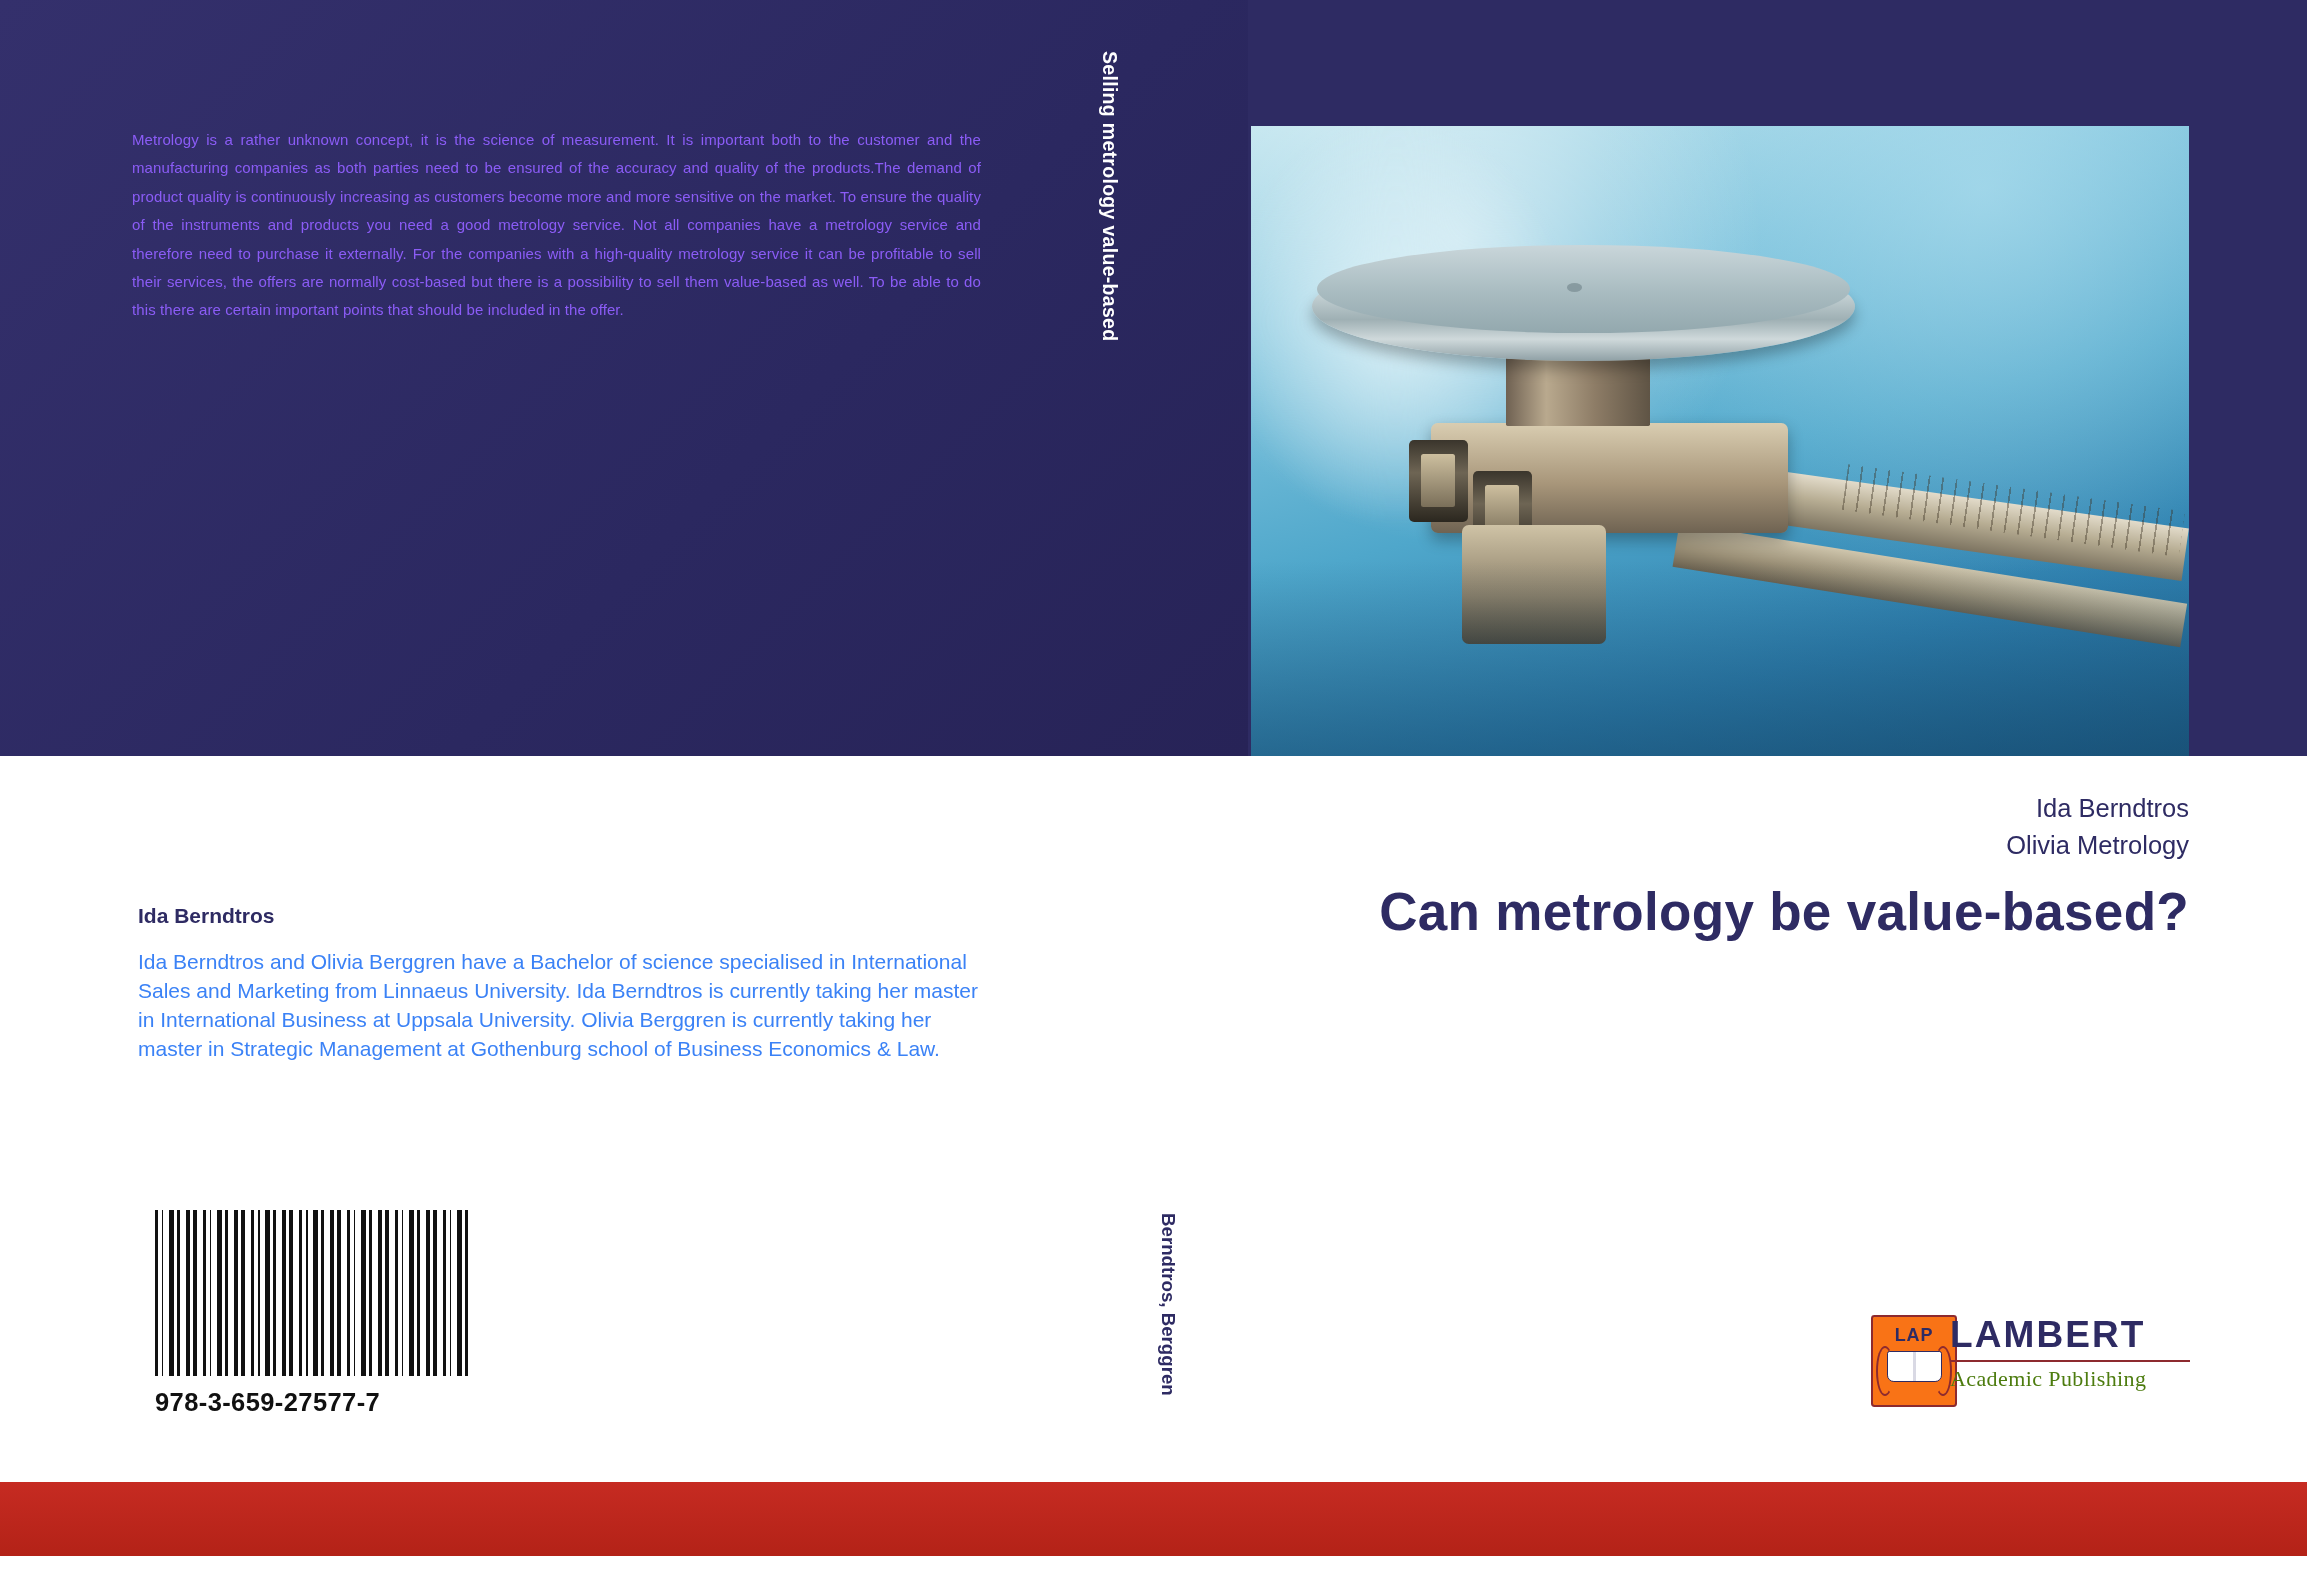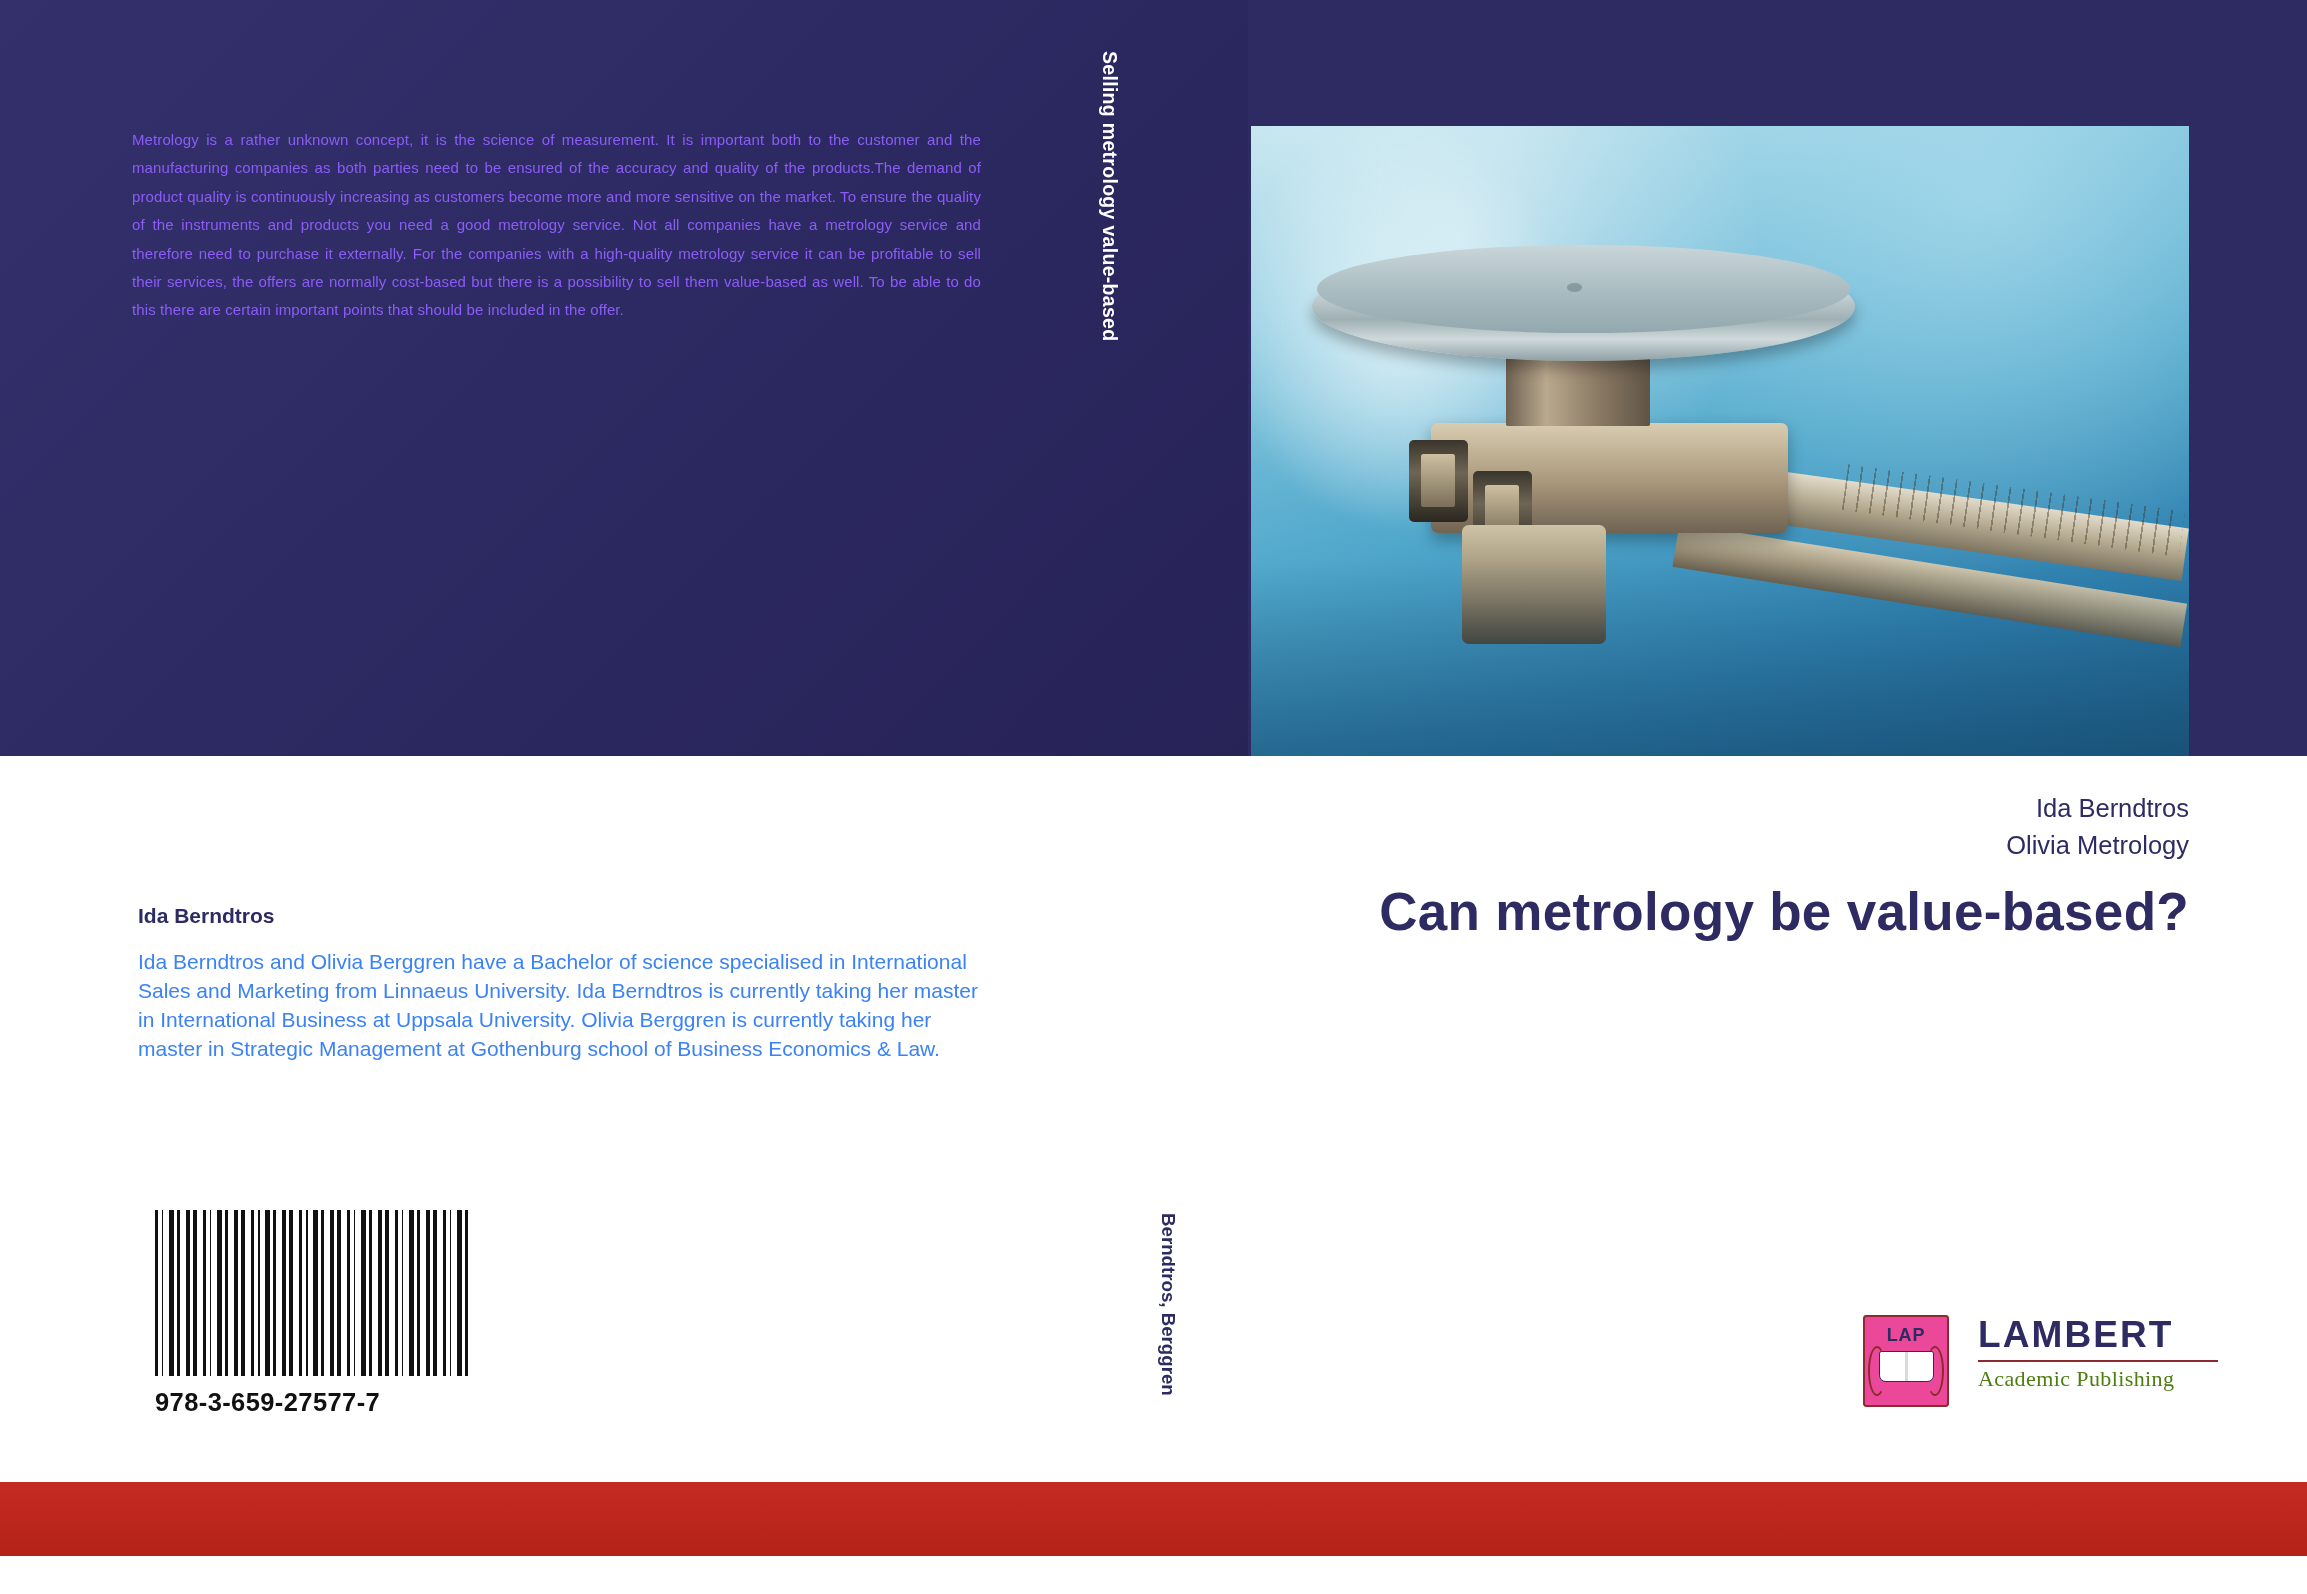--- a/index.html
+++ b/index.html
@@ -261,25 +261,25 @@
   
   .publisher {
     position: absolute;
     left: 1855px;
     top: 1312px;
     width: 335px;
     height: 95px;
   }
   .lap-badge {
     position: absolute;
-    left: 8px; top: 3.4px;
+    left: 16px; top: 3.4px;
     width: 82px; height: 88px;
     border: 2.5px solid #8d2a2f;
     border-radius: 3.4px;
-    background: #ec4899;
+    background: #f97316;
     overflow: hidden;
   }
   .lap-badge .lap-word {
     position: absolute;
     left: 0; top: 7.6px;
     width: 100%;
     text-align: center;
     font-size: 18px;
     font-weight: bold;
     color: #2e2b63;
@@ -302,21 +302,20 @@
     border-radius: 50%;
   }
   .lap-badge .wreath-l { left: 3.4px; border-right-color: transparent; }
   .lap-badge .wreath-r { right: 3.4px; border-left-color: transparent; }
 
   .lap-text {
     position: absolute;
     left: 95px;
     top: 0;
     width: 240px;
-    margin-left: 28px;
   }
   .lap-text .lambert {
     font-size: 37px;
     font-weight: bold;
     color: #2e2b63;
     letter-spacing: 2.1px;
     line-height: 46px;
   }
   .lap-rule {
     width: 240px;

